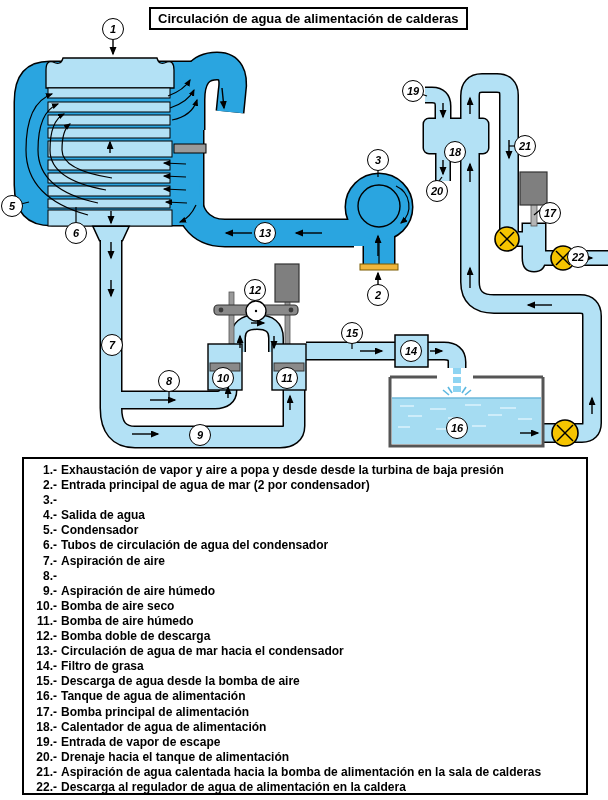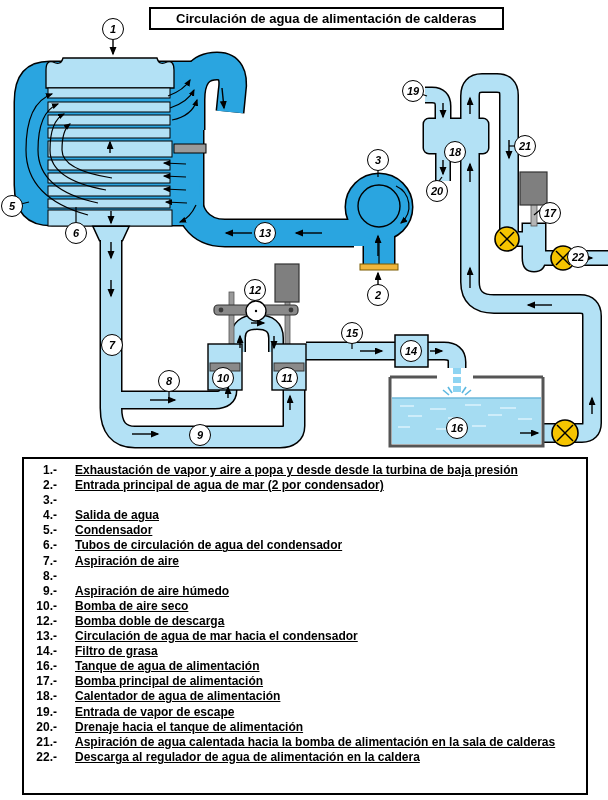--- a/index.html
+++ b/index.html
@@ -3,33 +3,33 @@
 <meta charset="utf-8">
 <style>
   :root{
     --pipe_dark:#2aa5e0; --pipe_light:#b3e1f5; --water:#a5dcf2;
     --valve_yellow:#f5c400; --machinery_gray:#7f7f7f; --outline:#000;
   }
   html,body{margin:0;padding:0;}
   body{width:608px;height:800px;position:relative;background:#fff;
        font-family:"Liberation Sans",sans-serif;overflow:hidden;}
   .title-box{position:absolute;left:149px;top:7px;border:2px solid #000;
-       background:#fff;padding:2px 25px;font-size:13px;font-weight:bold;white-space:nowrap;}
+       background:#fff;padding:2px 7px;font-size:13px;font-weight:bold;white-space:nowrap;}
   .diagram{position:absolute;left:0;top:0;width:608px;height:455px;}
   svg{display:block;}
   .co{position:absolute;width:20px;height:20px;border:1.6px solid #000;border-radius:50%;
       background:#fff;display:flex;align-items:center;justify-content:center;
       font-style:italic;font-weight:bold;font-size:11px;line-height:1;
       transform:translate(-50%,-50%);}
   .legend{position:absolute;left:22px;top:457px;width:566px;height:338px;
       border:2px solid #000;box-sizing:border-box;padding:4px 4px 2px 6px;
       background:#fff;}
   .lrow{display:flex;font-size:12px;font-weight:bold;line-height:15.1px;white-space:nowrap;}
   .lnum{width:27px;text-align:right;flex:none;}
-  .ltxt{margin-left:18px;text-decoration:underline;}
+  .ltxt{margin-left:4px;}
   
   .pdS{stroke:var(--pipe_dark);fill:none;}
   .plS{stroke:var(--pipe_light);fill:none;}
   .oS{stroke:var(--outline);fill:none;}
   .pdF{fill:var(--pipe_dark);}
   .plF{fill:var(--pipe_light);}
   .arrow{stroke:#000;stroke-width:1.4;fill:none;}
   .leader{stroke:#000;stroke-width:1.2;fill:none;}
   .flow{stroke:#000;stroke-width:1.2;fill:none;}
 </style>
@@ -302,32 +302,40 @@
     </div>
   <div class="lrow">
       <span class="lnum">9.-</span>
       <span class="ltxt">Aspiración de aire húmedo</span>
     </div>
   <div class="lrow">
       <span class="lnum">10.-</span>
       <span class="ltxt">Bomba de aire seco</span>
     </div>
   <div class="lrow">
+      <span class="lnum">11.-</span>
+      <span class="ltxt">Bomba de aire húmedo</span>
+    </div>
+  <div class="lrow">
       <span class="lnum">12.-</span>
       <span class="ltxt">Bomba doble  de descarga</span>
     </div>
   <div class="lrow">
       <span class="lnum">13.-</span>
       <span class="ltxt">Circulación de agua de mar hacia el condensador</span>
     </div>
   <div class="lrow">
       <span class="lnum">14.-</span>
       <span class="ltxt">Filtro de grasa</span>
     </div>
   <div class="lrow">
+      <span class="lnum">15.-</span>
+      <span class="ltxt">Descarga de agua desde la bomba de aire</span>
+    </div>
+  <div class="lrow">
       <span class="lnum">16.-</span>
       <span class="ltxt">Tanque de agua de alimentación</span>
     </div>
   <div class="lrow">
       <span class="lnum">17.-</span>
       <span class="ltxt">Bomba principal de alimentación</span>
     </div>
   <div class="lrow">
       <span class="lnum">18.-</span>
       <span class="ltxt">Calentador de agua de alimentación</span>

